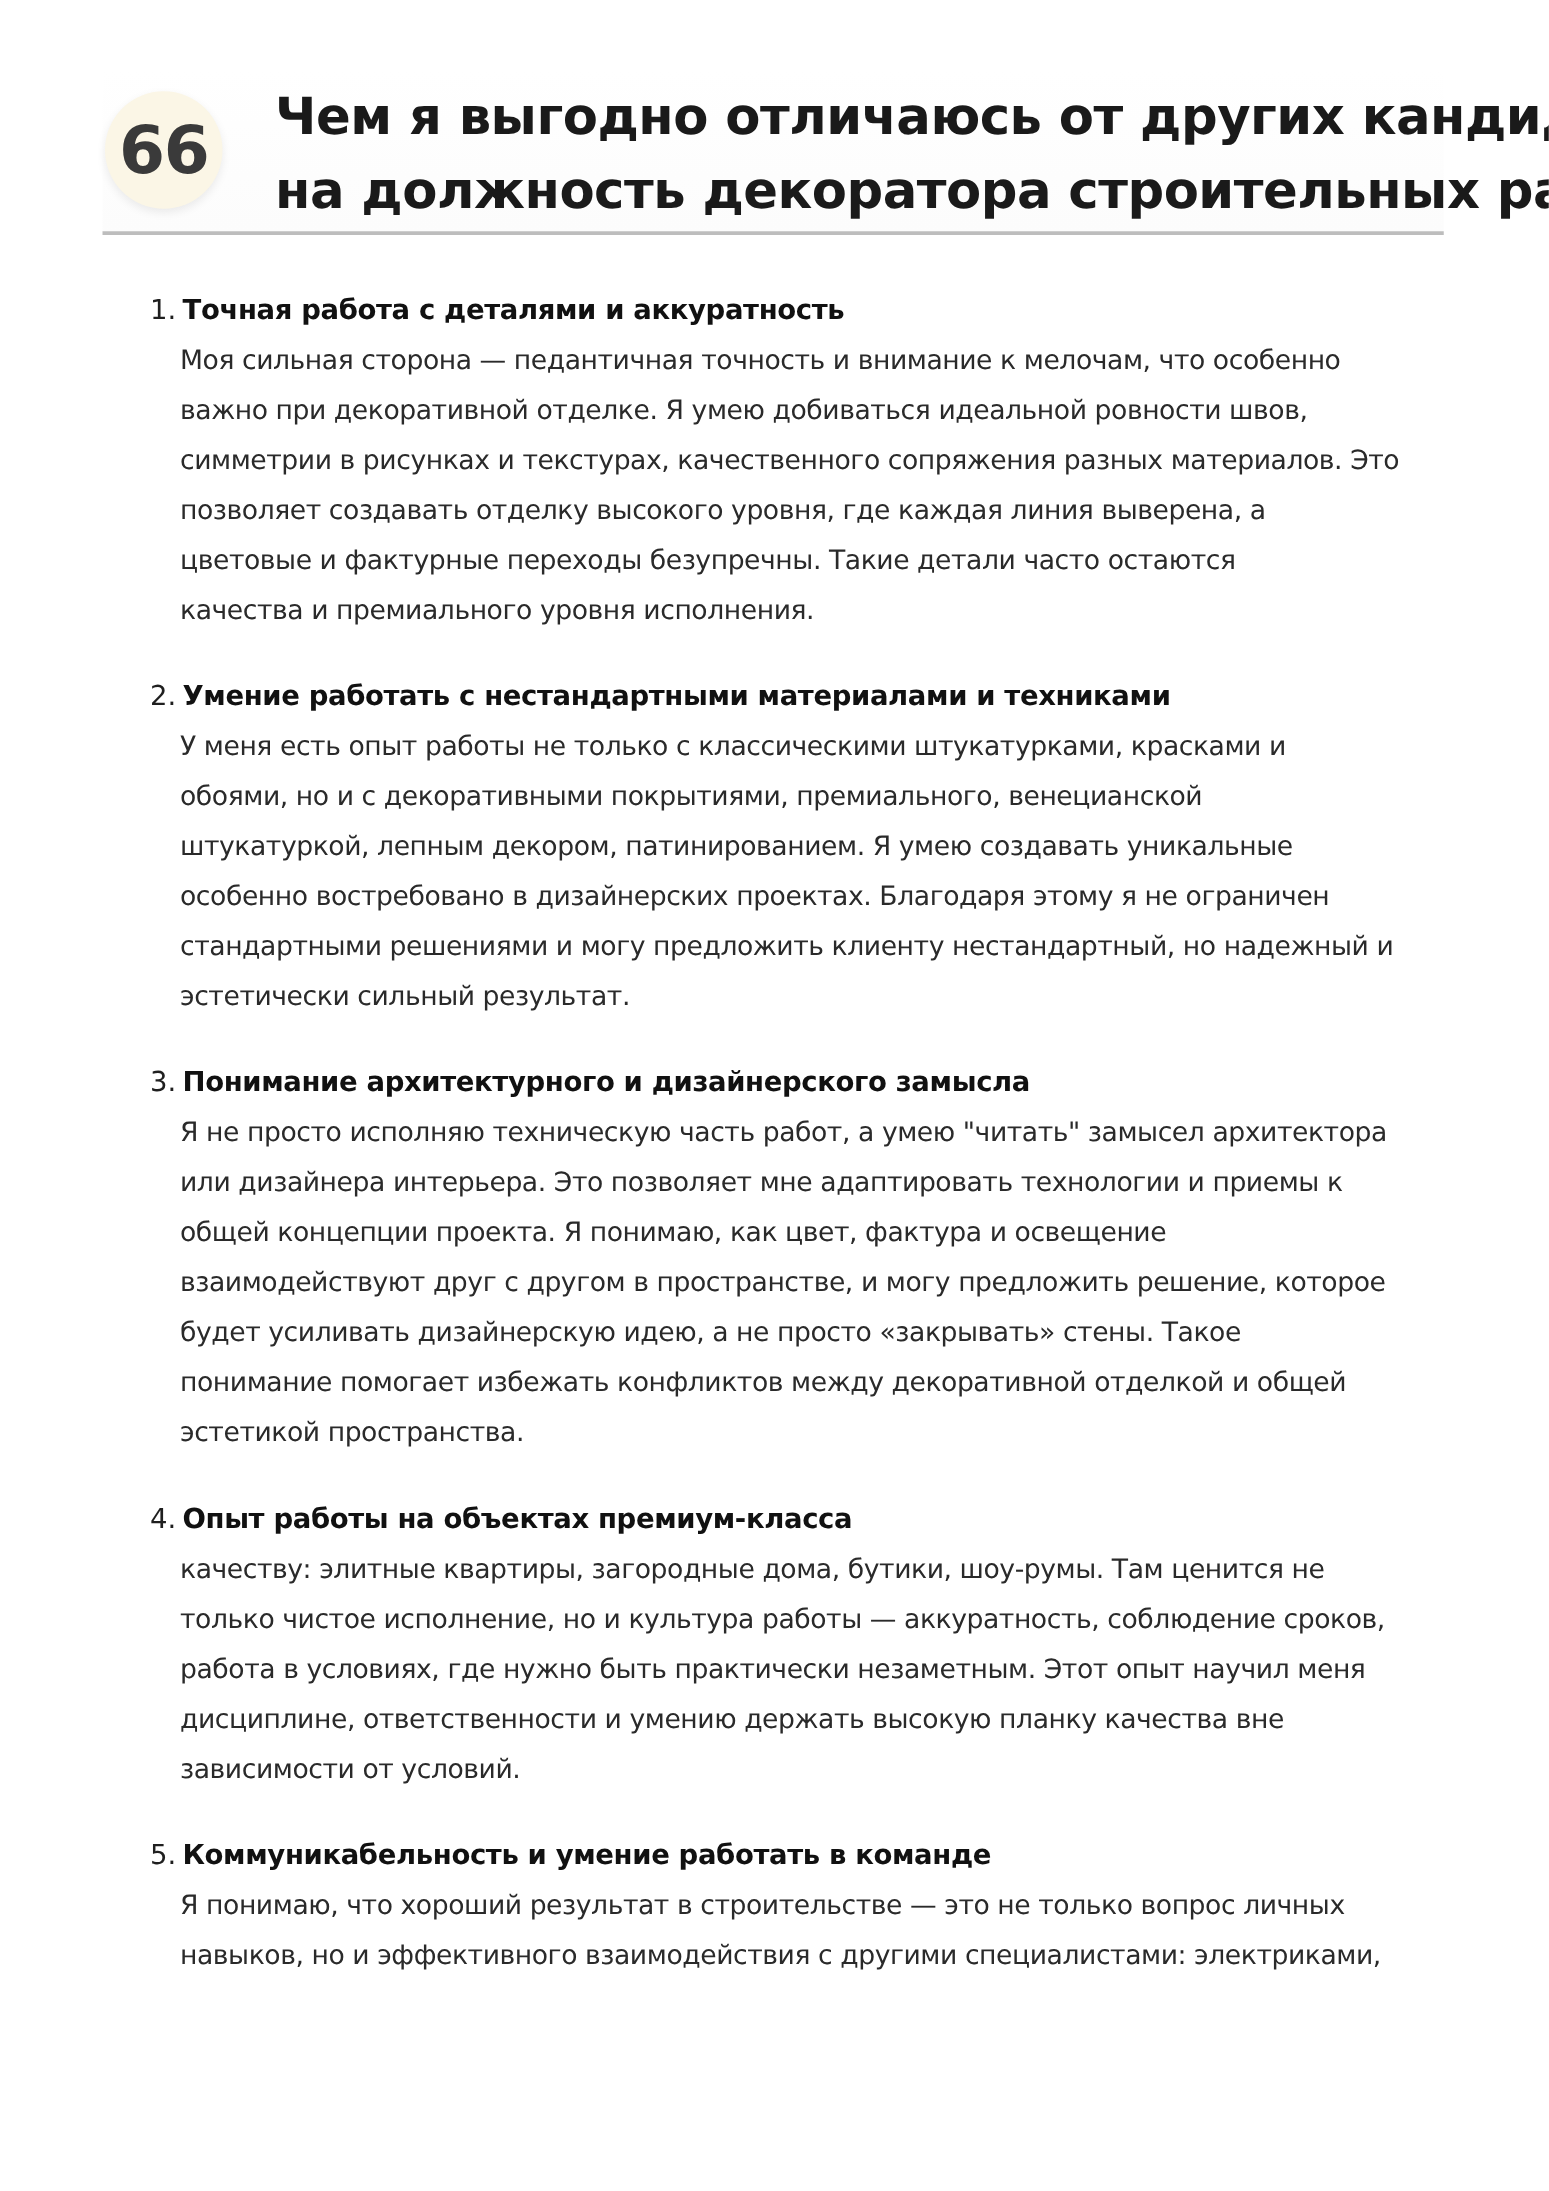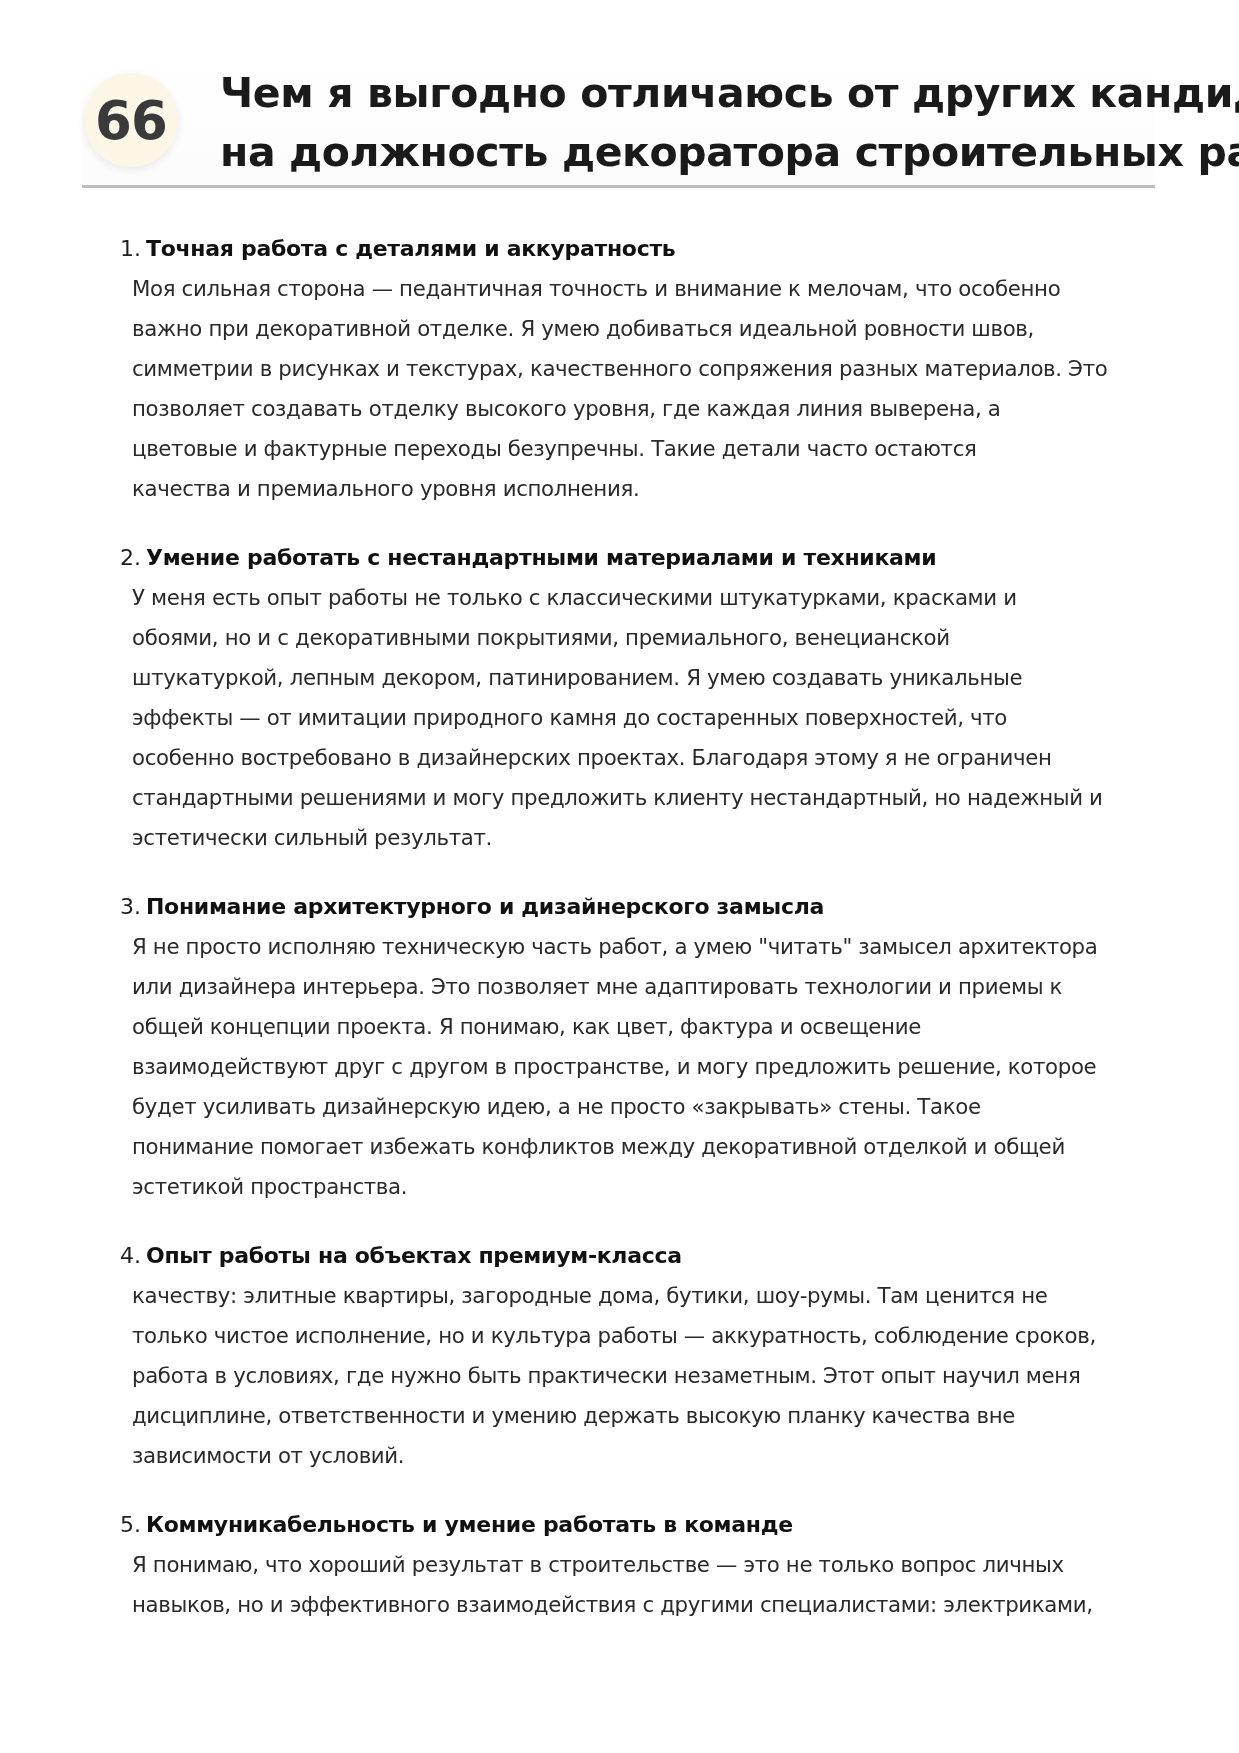--- a/index.html
+++ b/index.html
@@ -74,21 +74,21 @@
     color: #1f1f1f;
     text-align: right;
     padding-right: 5px;
   }
   .item-title {
     font-weight: bold;
     color: #111;
     letter-spacing: -0.3px;
   }
   .item-body {
-    margin-left: 16px;
+    margin-left: 28px;
     font-size: 21.3px;
     line-height: 40px;
     color: #2a2a2a;
     letter-spacing: -0.35px;
   }
   .line { display: block; white-space: nowrap; }
 </style>
 </head>
 <body>
 
@@ -120,21 +120,20 @@
 
   <div class="item">
     <div class="item-head">
       <span class="item-num">2.</span>
       <span class="item-title">Умение работать с нестандартными материалами и техниками</span>
     </div>
     <div class="item-body">
       <span class="line">У меня есть опыт работы не только с классическими штукатурками, красками и</span>
       <span class="line">обоями, но и с декоративными покрытиями, премиального, венецианской</span>
       <span class="line">штукатуркой, лепным декором, патинированием. Я умею создавать уникальные</span>
-      <span class="line">эффекты — от имитации природного камня до состаренных поверхностей, что</span>
       <span class="line">особенно востребовано в дизайнерских проектах. Благодаря этому я не ограничен</span>
       <span class="line">стандартными решениями и могу предложить клиенту нестандартный, но надежный и</span>
       <span class="line">эстетически сильный результат.</span>
     </div>
   </div>
 
   <div class="item">
     <div class="item-head">
       <span class="item-num">3.</span>
       <span class="item-title">Понимание архитектурного и дизайнерского замысла</span>

